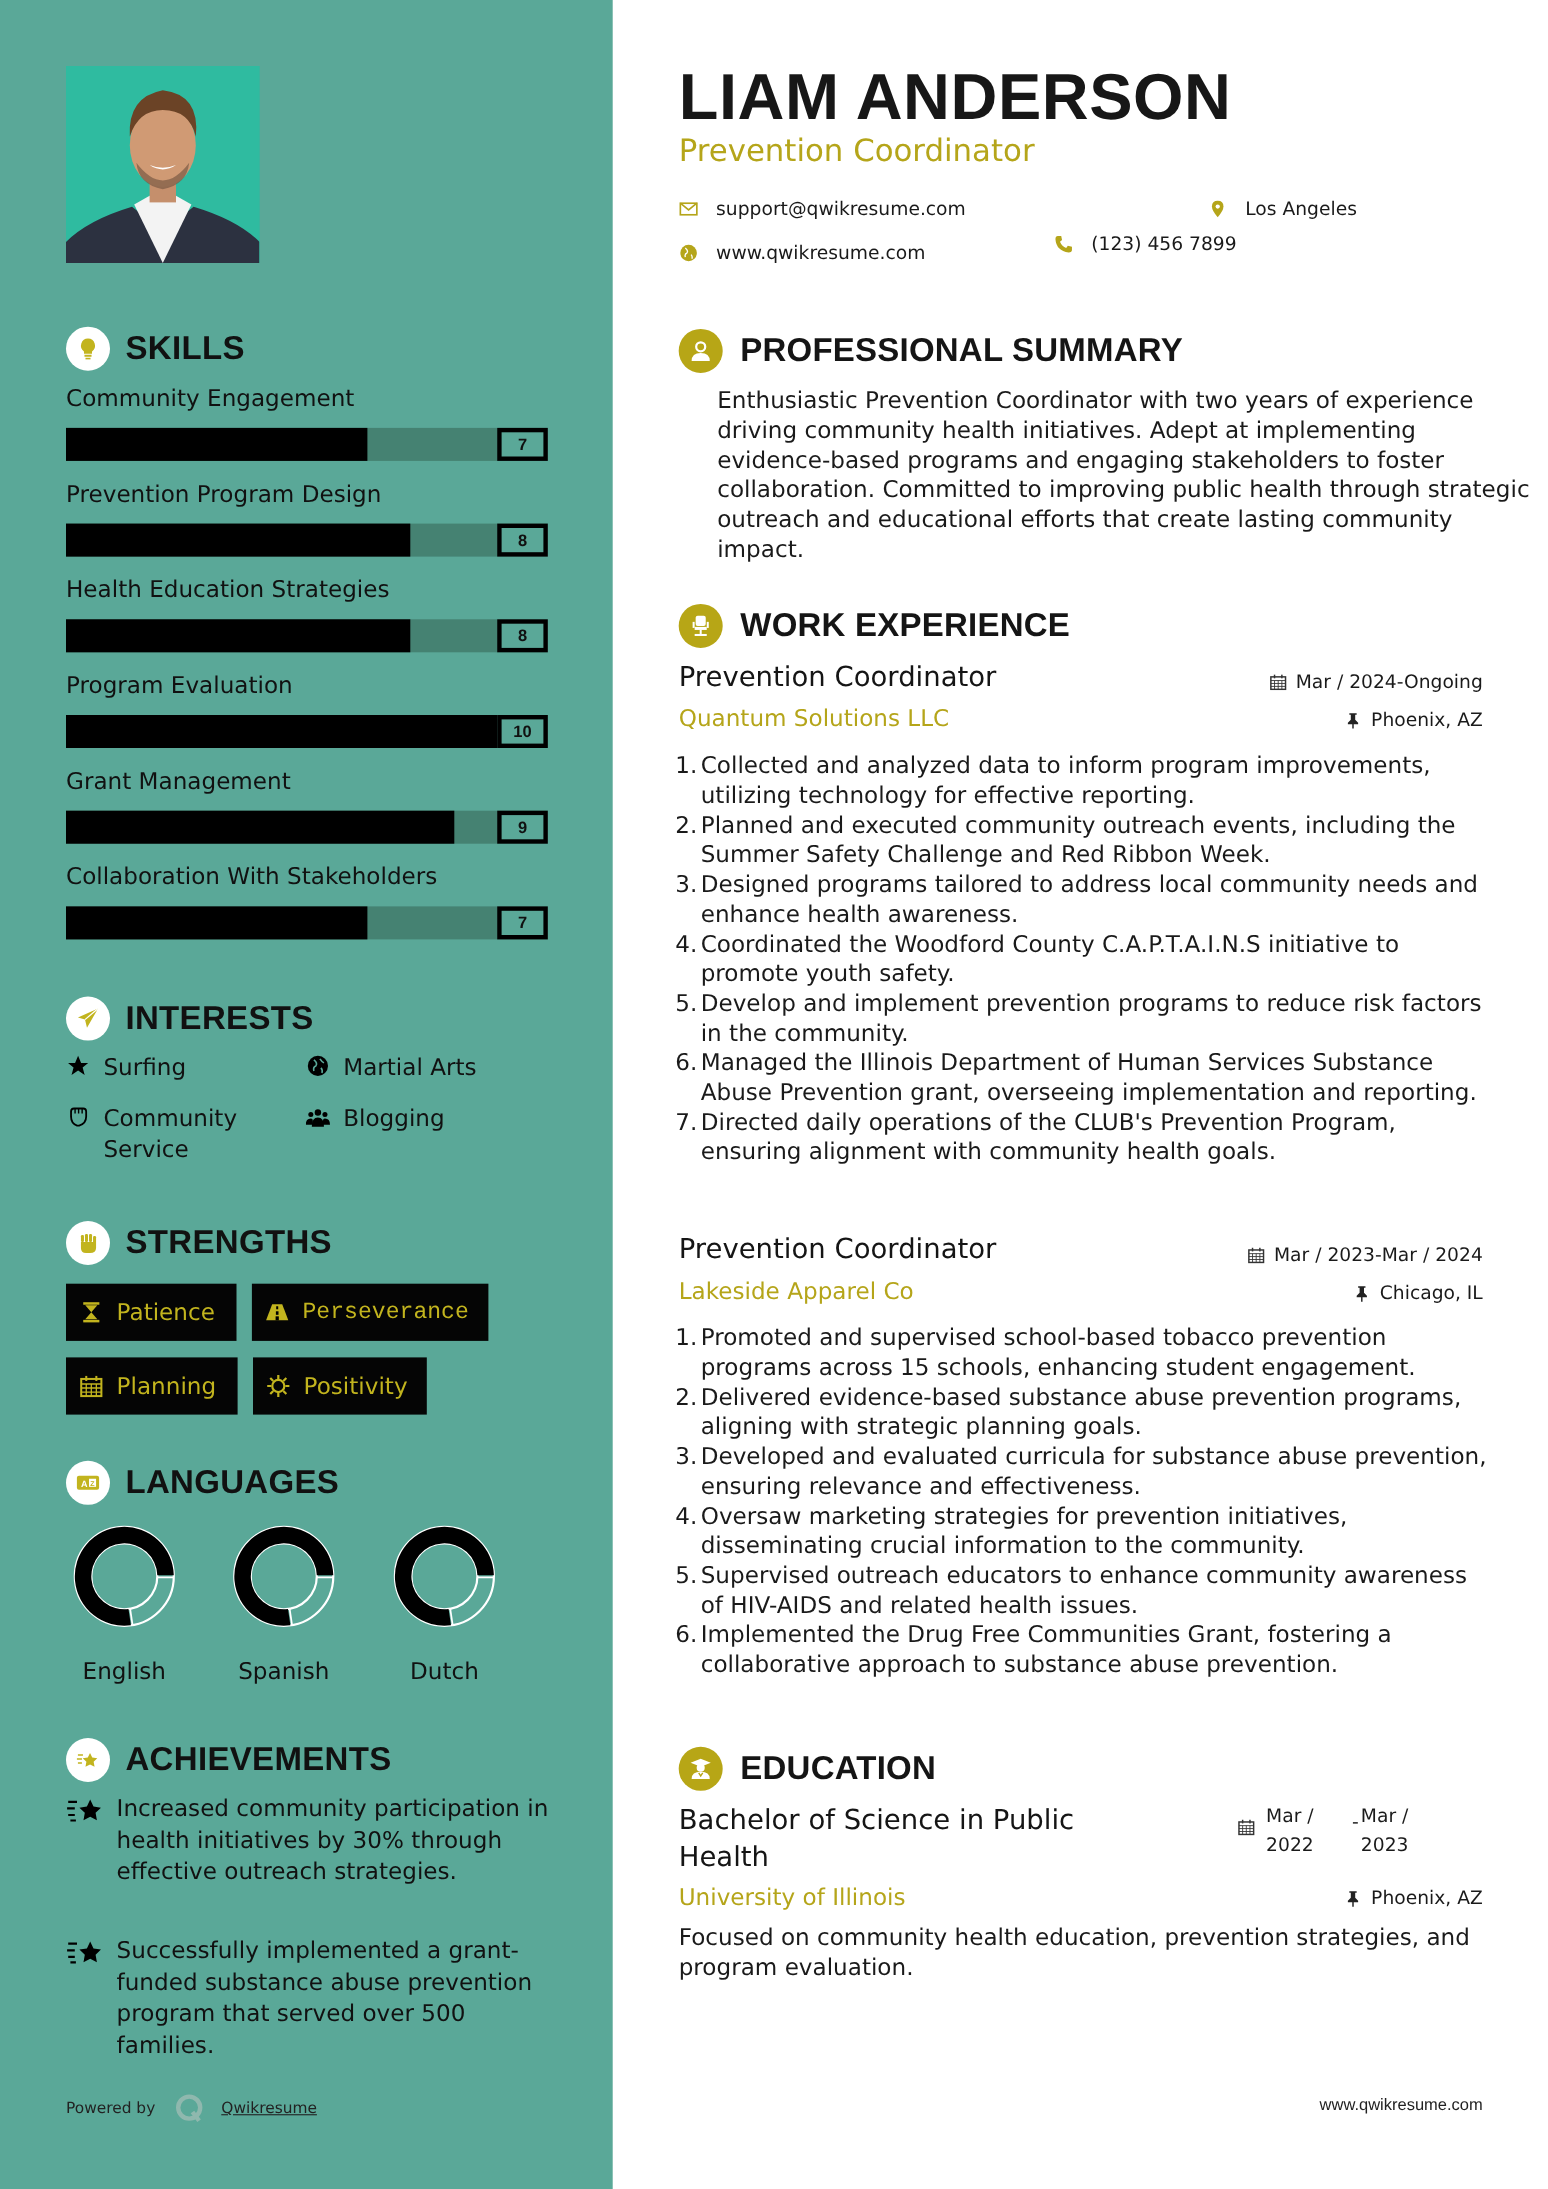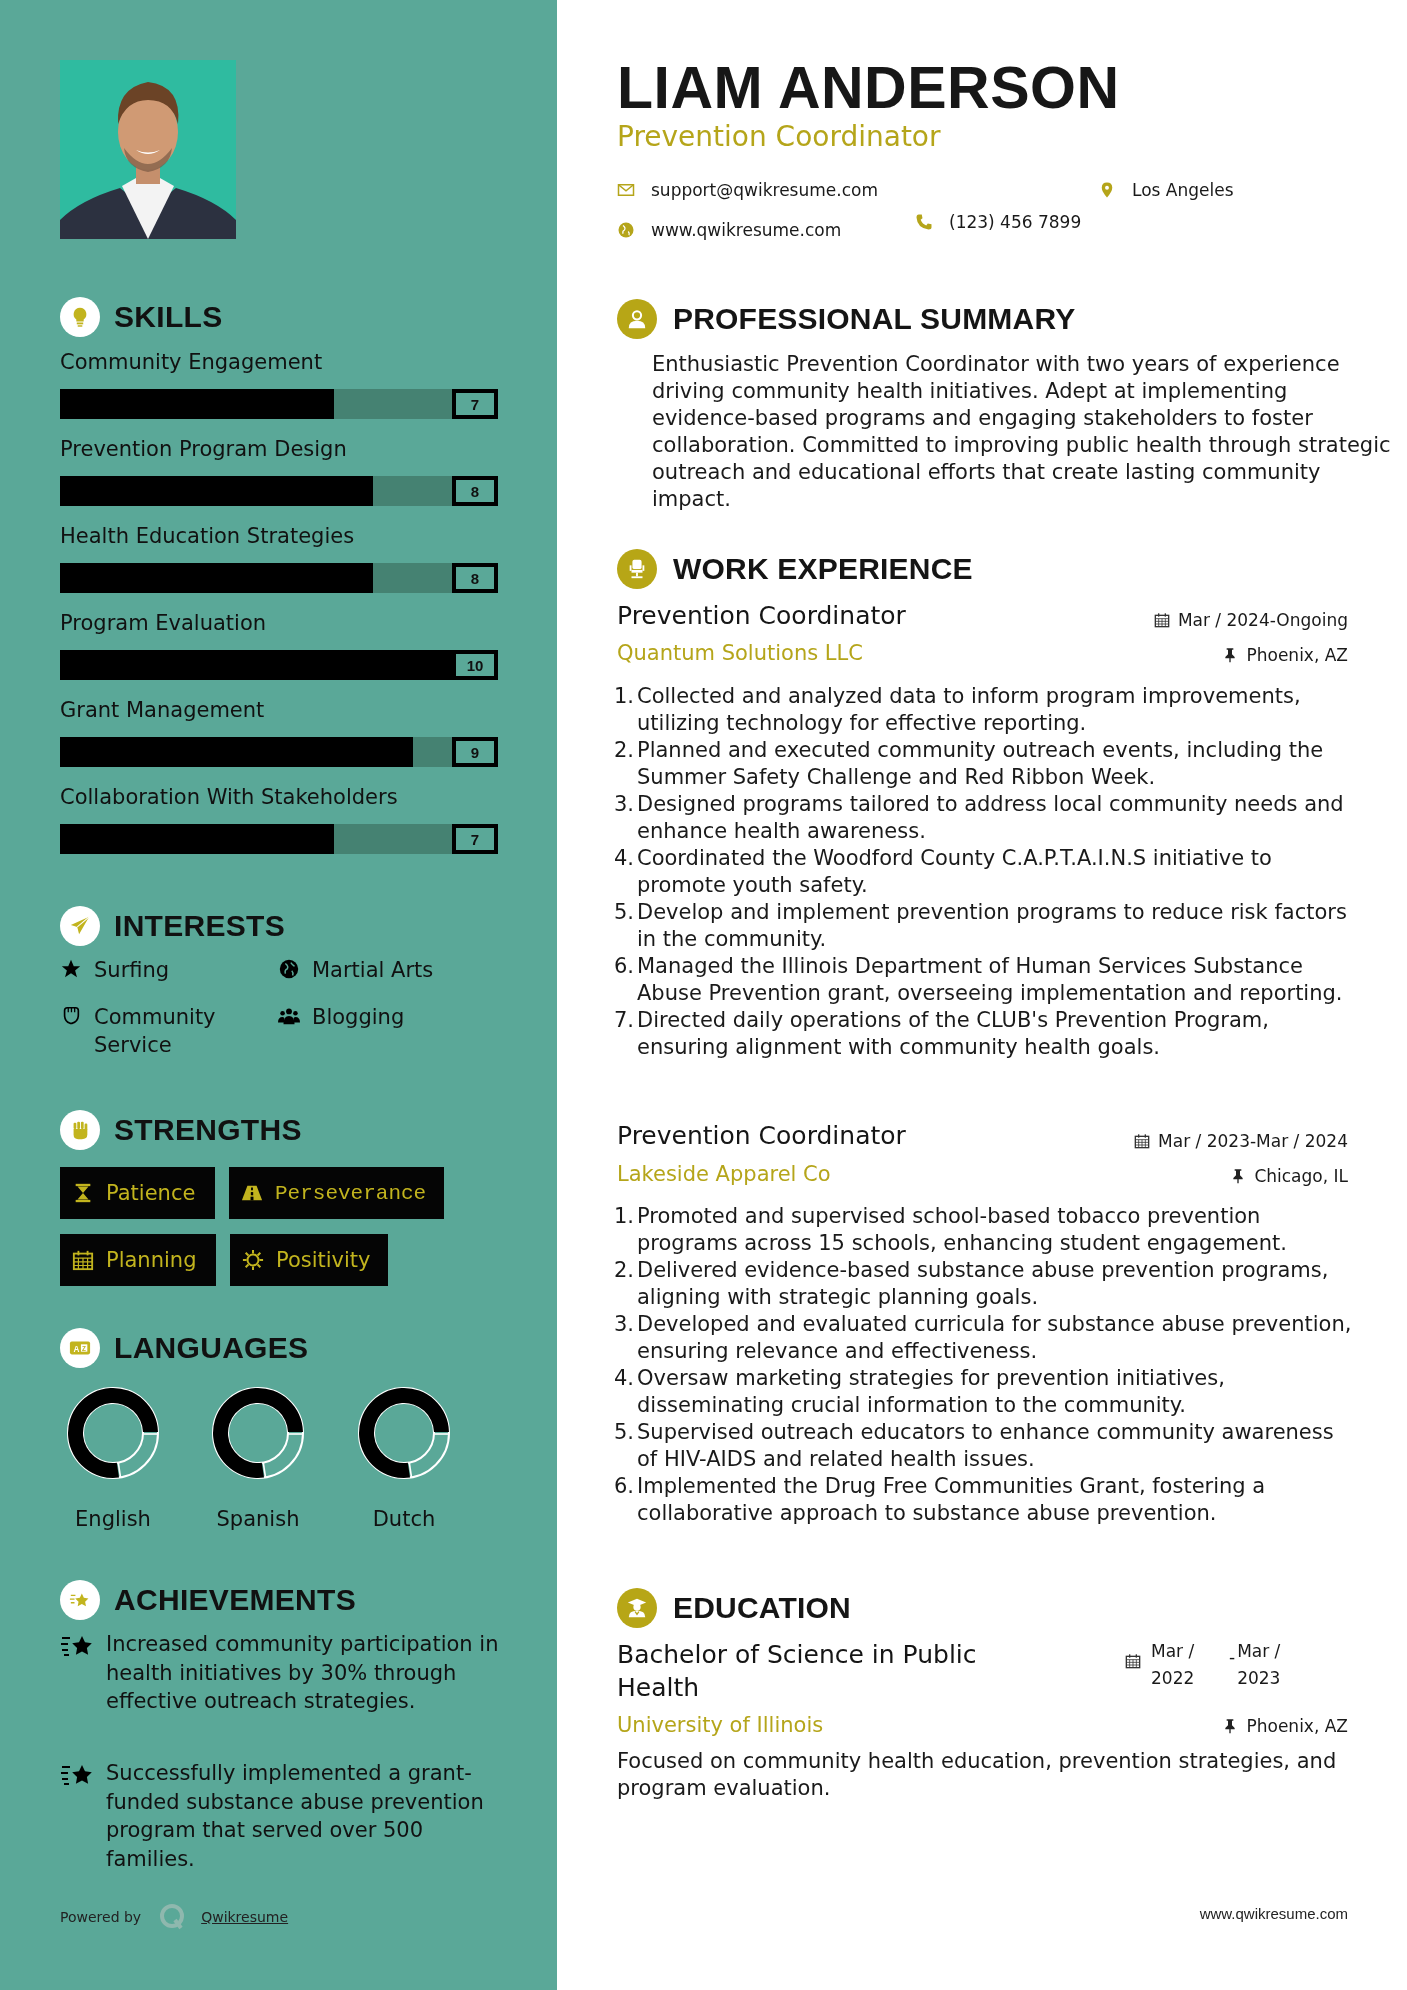--- a/index.html
+++ b/index.html
@@ -312,21 +312,21 @@
 <div class="name">LIAM ANDERSON</div>
 <div class="role">Prevention Coordinator</div>
 
 <div class="contact" style="left:617px; top:180px;">
   <svg class="ic" viewBox="0 0 24 24">
       <rect x="2" y="5" width="20" height="14" fill="none" stroke="#b5a51a" stroke-width="2"></rect>
       <path d="M2 5 L12 13 L22 5" fill="none" stroke="#b5a51a" stroke-width="2"></path>
     </svg>
   <span>support@qwikresume.com</span>
 </div>
-<div class="contact" style="left:915px; top:180px;margin-top:32px;">
+<div class="contact" style="left:958px; top:180px;margin-top:32px;">
   <svg class="ic" viewBox="0 0 24 24">
       <path d="M5 2 L9 2 L10 7 L7.5 9 Q10 15 15 16.5 L17 14 L22 15 L22 19 Q22 22 18 22 Q3 20 2 6 Q2 2 5 2 Z" fill="#b5a51a"></path>
     </svg>
   <span>(123) 456 7899</span>
 </div>
 <div class="contact" style="left:1098px; top:180px;">
   <svg class="ic" viewBox="0 0 24 24">
       <path d="M12 2 Q5 2 5 9 Q5 14 12 22 Q19 14 19 9 Q19 2 12 2 Z" fill="#b5a51a"></path>
       <circle cx="12" cy="9" r="2.6" fill="#fff"></circle>
     </svg>

